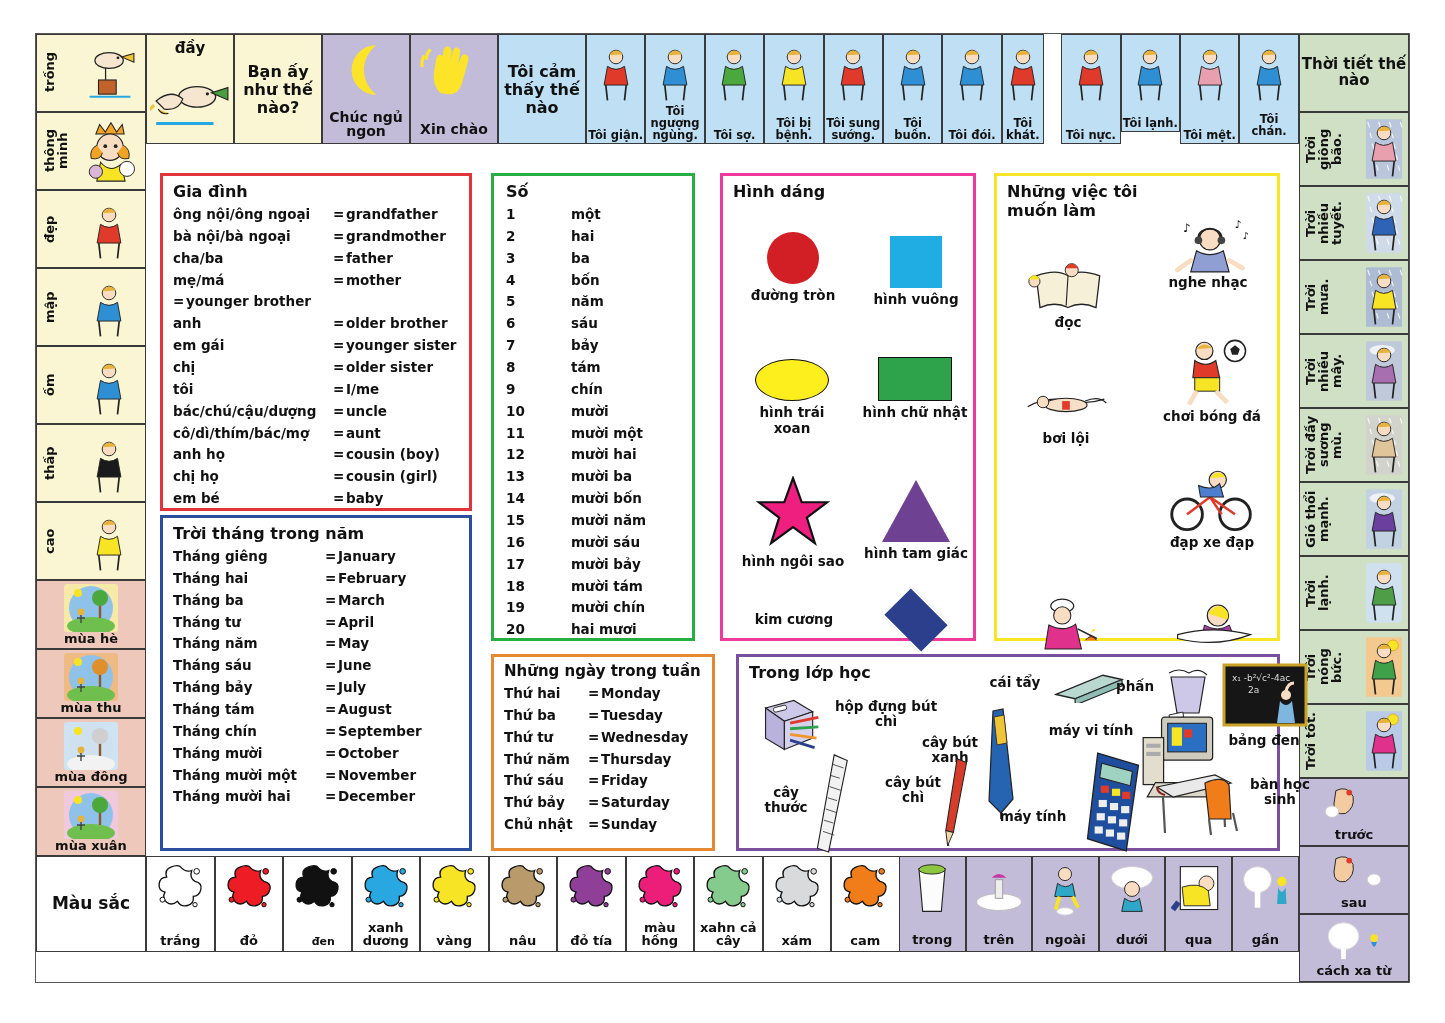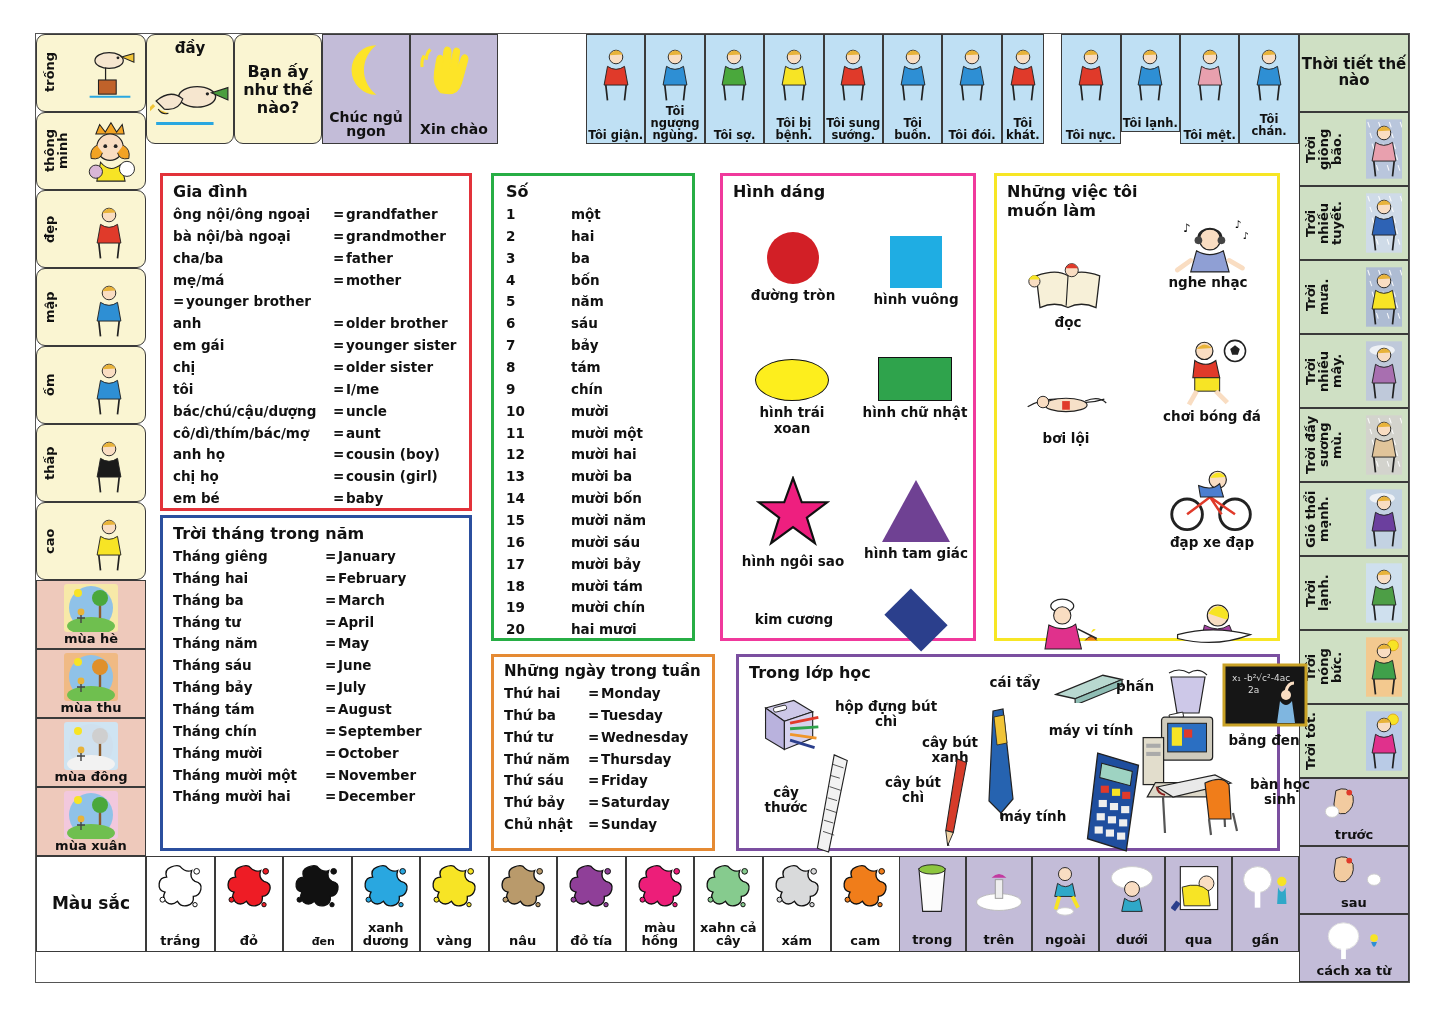--- a/index.html
+++ b/index.html
@@ -8,21 +8,21 @@
   .frame{position:absolute;left:35px;top:33px;width:1375px;height:950px;border:1px solid #555;box-sizing:border-box;background:#fff;}
 
   
   .cell{position:absolute;box-sizing:border-box;border:1px solid #3a3a3a;overflow:hidden;}
   .cell .lbl{font-weight:bold;color:#111;text-align:center;line-height:1.05;}
 
   
   .vlabel{writing-mode:vertical-rl;transform:rotate(180deg);white-space:nowrap;font-weight:bold;font-size:13px;color:#111;line-height:1.0;text-align:center;}
 
   
-  .cream{background:#faf5d2;border-radius:9px;}
+  .cream{background:#faf5d2;}
   .pinkish{background:#eec9bb;}
   .lilac{background:#c3bcd8;}
   .lightblue{background:#bfe0f4;}
   .sage{background:#cfe0c4;}
   .white{background:#ffffff;}
 
   
   .toprow{position:absolute;top:0;height:104px;}
   .toprow .lbl{position:absolute;left:0;right:0;bottom:2px;font-size:13px;}
   .bigtxt{display:flex;align-items:center;justify-content:center;height:100%;font-size:16px;font-weight:bold;text-align:center;line-height:1.12;color:#111;padding:1px;}
@@ -131,20 +131,23 @@
 
   <div class="cell lilac toprow" style="left:374px;top:0;width:88px;height:110px;">
     <svg viewBox="0 0 60 60" style="position:absolute;left:6px;top:4px;width:64px;height:62px">
       <path d="M22 52 q-8 -8 -6 -20 l2 -12 q1 -5 4 -4 q3 1 2 6 l-1 8 l2 -18 q1 -5 4 -4 q3 1 3 5 l-1 16 l3 -16 q1 -5 4 -4 q3 1 2 5 l-2 15 l4 -11 q2 -4 5 -2 q2 2 1 5 l-6 22 q-3 10 -12 10 z" fill="#fde428" stroke="#fde428" stroke-width="1"></path>
       <path d="M12 10 q-4 4 -4 10" stroke="#fde428" stroke-width="3" fill="none"></path>
       <path d="M6 16 q-3 5 -2 11" stroke="#fde428" stroke-width="3" fill="none"></path>
     </svg>
     <div class="lbl" style="position:absolute;left:0;right:0;bottom:6px;font-size:14px;">Xin chào</div>
   </div>
 
+  <div class="cell lightblue toprow" style="left:462px;top:0;width:88px;height:110px;">
+    <div class="bigtxt">Tôi cảm thấy thế nào</div>
+  </div>
 
   <div id="feelings-rail">
         <div class="cell lightblue toprow" style="left: 550px; top: 0px; width: 59.4px; height: 110px;">
           <div style="position:absolute;left:0;right:0;top:2px;height:68px;display:flex;align-items:flex-end;justify-content:center">
             <svg viewBox="0 0 40 66" width="34" height="62">
               <circle cx="20" cy="13" r="8" fill="#f9ddc2" stroke="#222" stroke-width="1.1"></circle>
               <path d="M12 11 q8 -11 16 -1" fill="#e8b33a"></path>
               <path d="M10 24 q10 7 20 0 l4 22 h-28 z" fill="#e03a2a" stroke="#222" stroke-width="1.1"></path>
               <path d="M8 46 l2 18 M32 46 l-2 18" stroke="#222" stroke-width="2"></path>
             </svg>

